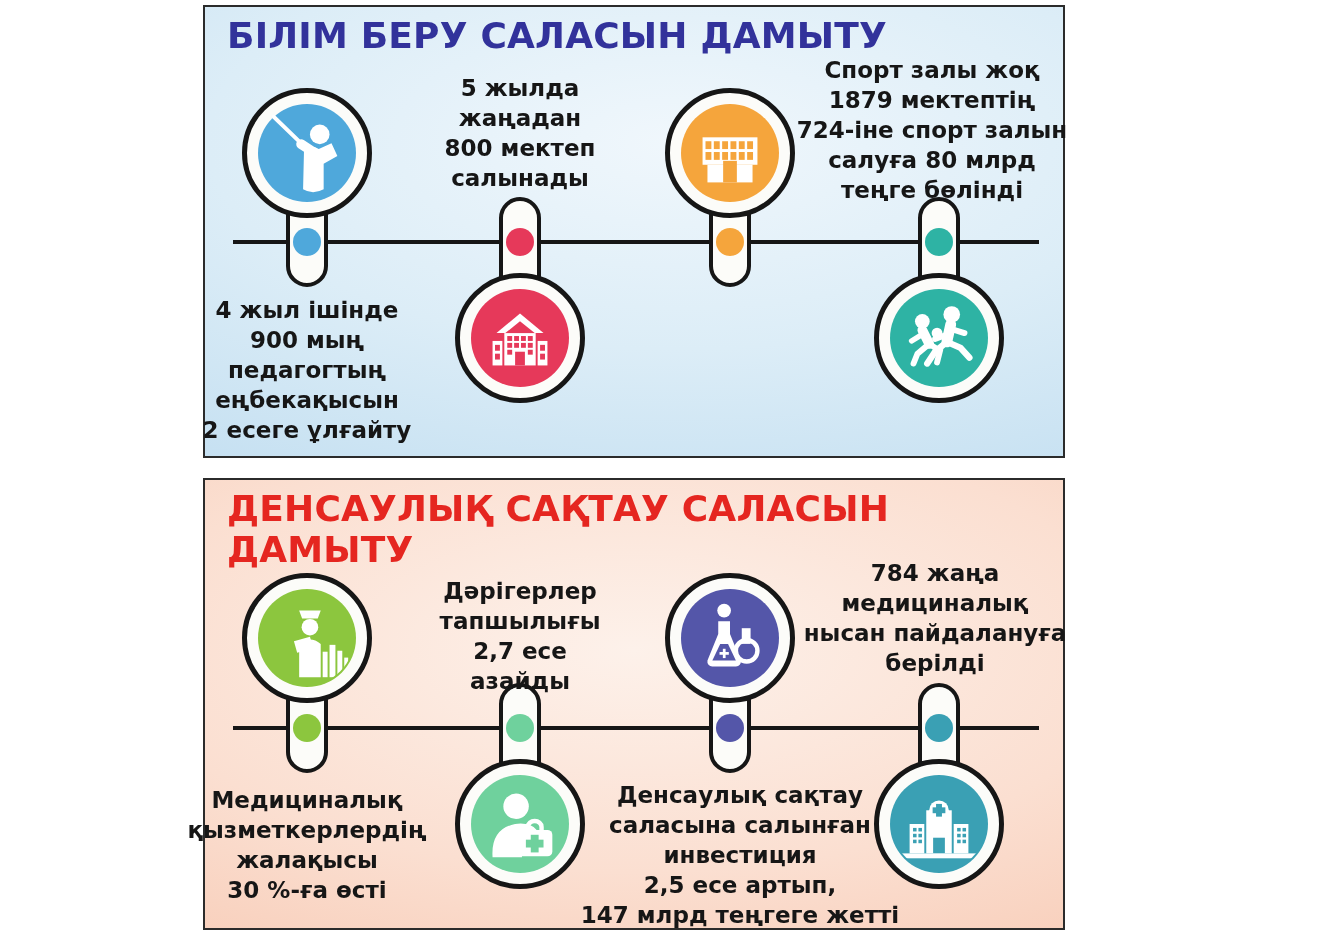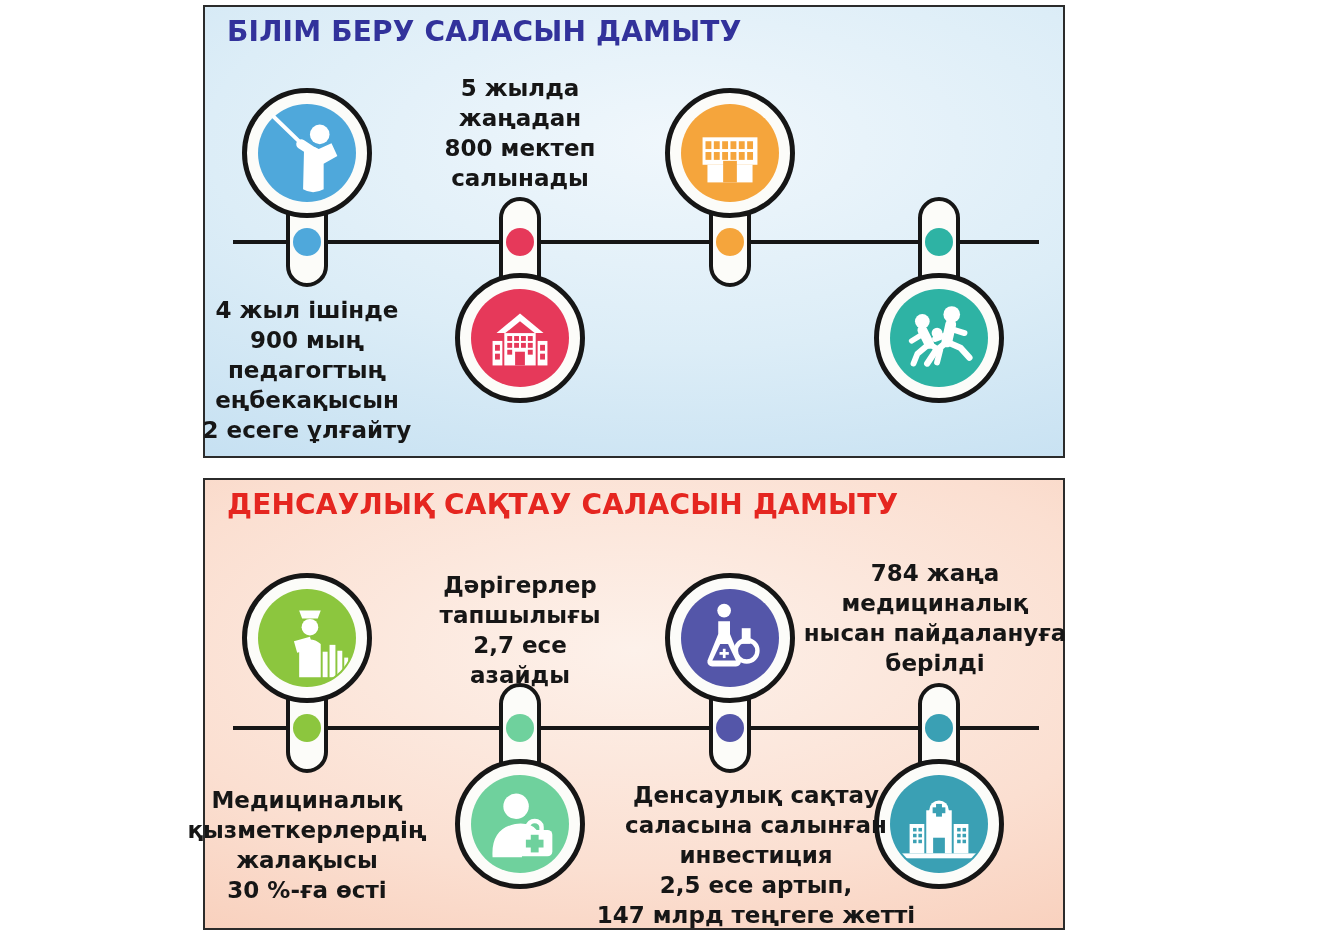--- a/index.html
+++ b/index.html
@@ -1,21 +1,21 @@
 <!DOCTYPE html>
 <html><head>
 <meta charset="utf-8">
 <style>
   html,body{margin:0;padding:0;background:#ffffff;}
   .stage{position:relative;width:1322px;height:932px;background:#ffffff;overflow:hidden;
          font-family:"DejaVu Sans","Liberation Sans",sans-serif;}
   .panel{position:absolute;left:203px;width:862px;height:453px;border:2px solid #2b2b2b;box-sizing:border-box;}
   .panel-education{top:5px;background:radial-gradient(130% 110% at 55% 30%, #F0F7FC 0%, #DCEDF7 42%, #B7D8EE 100%);}
   .panel-healthcare{top:478px;height:452px;background:radial-gradient(130% 110% at 50% 38%, #FDF1EA 0%, #FBDFD1 45%, #F5BEA4 100%);padding-left:24px;}
-  .title{position:absolute;left:22px;top:8px;margin:0;font-size:28px;font-weight:bold;letter-spacing:0.2px;}
+  .title{position:absolute;left:22px;top:8px;margin:0;font-size:36px;font-weight:bold;letter-spacing:0.2px;}
   .timeline{position:absolute;left:28px;top:0;width:806px;height:4px;background:#161616;z-index:1;}
   .stem{position:absolute;width:42px;background:#FCFCF9;border:4px solid #161616;border-radius:22px;box-sizing:border-box;z-index:2;}
   .dot{position:absolute;width:28px;height:28px;border-radius:50%;z-index:4;}
   .bulb{position:absolute;width:130px;height:130px;background:#FCFCF9;border:5px solid #161616;border-radius:50%;
         box-sizing:border-box;display:flex;align-items:center;justify-content:center;z-index:3;}
   .bulb svg{display:block;width:98px;height:98px;}
   .text{position:absolute;width:320px;text-align:center;font-size:23px;line-height:30px;font-weight:bold;
         color:#161616;white-space:pre-line;z-index:5;}
 </style>
 </head>
@@ -119,20 +119,25 @@
           <circle cx="63" cy="26" r="8.5" fill="#fff" stroke="none"></circle>
           <path d="M62 36 L58 54" stroke-width="11"></path>
           <path d="M60 40 L76 45" stroke-width="6"></path>
           <path d="M60 46 L46 51" stroke-width="6"></path>
           <path d="M58 54 L72 60 L81 70" stroke-width="6.5"></path>
           <path d="M58 54 L46 64 L38 76" stroke-width="6.5"></path>
         </g>
       </svg>
     </div>
     <div class="dot" style="left: 720px; top: 221px; background-color: rgb(46, 179, 164);"></div>
+    <div class="text" style="left:567px;top:48px">Спорт залы жоқ
+1879 мектептің
+724-іне спорт залын
+салуға 80 млрд
+теңге бөлінді</div>
   </section>
 
   <section class="panel panel-healthcare">
     <h1 class="title" style="color: rgb(229, 38, 32);">ДЕНСАУЛЫҚ САҚТАУ САЛАСЫН ДАМЫТУ</h1>
     <div class="timeline" style="top:246px"></div>
 
     <div class="stem" style="left:81px;top:152px;height:141px"></div>
     <div class="bulb" style="left:37px;top:93px">
       <svg viewBox="0 0 100 100" style="color: rgb(140, 198, 62);">
         <clipPath id="clip-nurse">
@@ -168,40 +173,40 @@
           <circle cx="46" cy="32" r="13" fill="#fff"></circle>
           <path d="M22 84 Q20 55 45 50 Q60 48 67 56 L52 66 L52 84 Z" fill="#fff"></path>
           <path d="M58 58 v-5 a7 6 0 0 1 14 0 v5" stroke="#fff" stroke-width="4.5" fill="none"></path>
           <rect x="47" y="56" width="36" height="27" rx="5" fill="#fff"></rect>
           <rect x="61" y="61" width="8" height="18" fill="currentColor"></rect>
           <rect x="56" y="66" width="18" height="8" fill="currentColor"></rect>
         </g>
       </svg>
     </div>
     <div class="dot" style="left: 301px; top: 234px; background-color: rgb(111, 209, 157);"></div>
-    <div class="text" style="left:155px;top:90px">Дәрігерлер
+    <div class="text" style="left:155px;top:96px">Дәрігерлер
 тапшылығы
 2,7 есе
 азайды</div>
 
     <div class="stem" style="left:504px;top:152px;height:141px"></div>
     <div class="bulb" style="left:460px;top:93px">
       <svg viewBox="0 0 100 100" style="color: rgb(84, 86, 169);">
         <circle cx="50" cy="50" r="50" fill="currentColor"></circle>
         <circle cx="44" cy="22" r="7" fill="#fff"></circle>
         <rect x="62" y="40" width="9" height="16" fill="#fff"></rect>
         <circle cx="67" cy="63" r="11" fill="none" stroke="#fff" stroke-width="4.5"></circle>
         <path d="M38 33 h12 v13 l11 27 a5 5 0 0 1 -5 6 H32 a5 5 0 0 1 -5 -6 l11 -27 Z" fill="#fff"></path>
         <polygon points="32,73 56,73 48,56 40,56" fill="currentColor"></polygon>
         <rect x="42.7" y="61" width="2.8" height="9.5" fill="#fff"></rect>
         <rect x="39.3" y="64.3" width="9.5" height="2.8" fill="#fff"></rect>
       </svg>
     </div>
     <div class="dot" style="left: 511px; top: 234px; background-color: rgb(84, 86, 169);"></div>
-    <div class="text" style="left:391px;top:300px">Денсаулық сақтау
+    <div class="text" style="left:375px;top:300px">Денсаулық сақтау
 саласына салынған
 инвестиция
 2,5 есе артып,
 147 млрд теңгеге жетті</div>
 
     <div class="stem" style="left:713px;top:203px;height:141px"></div>
     <div class="bulb" style="left:669px;top:279px">
       <svg viewBox="0 0 100 100" style="color: rgb(58, 160, 180);">
         <clipPath id="clip-hosp">
             <circle cx="50" cy="50" r="48"></circle>

